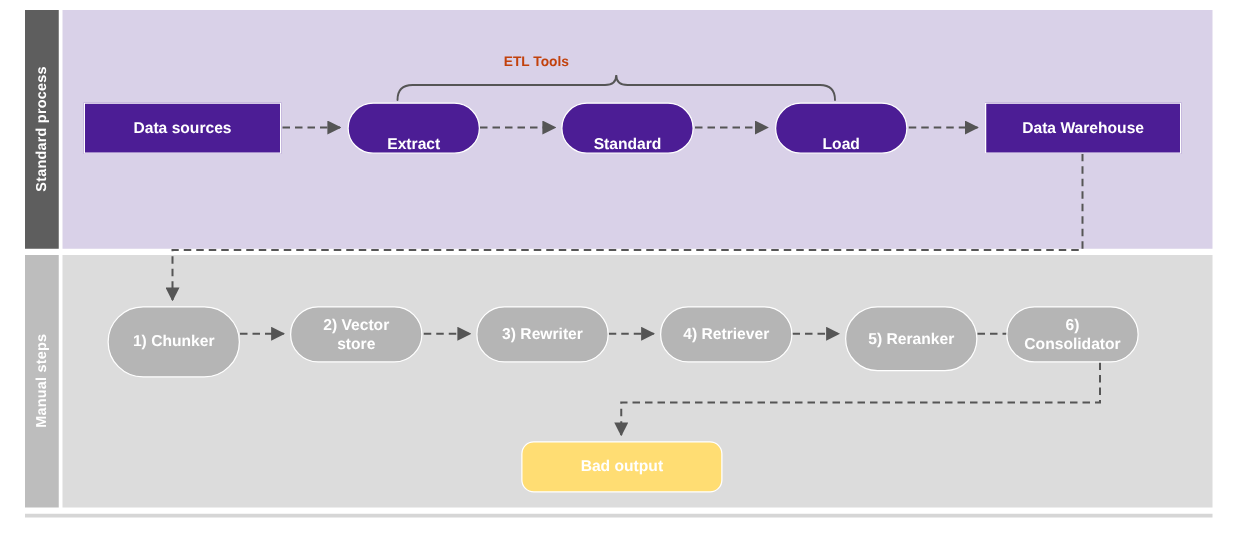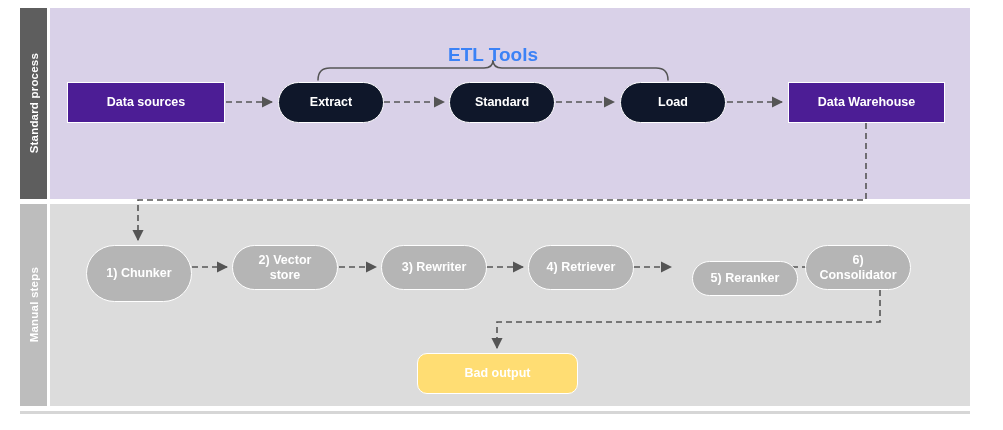--- a/index.html
+++ b/index.html
@@ -71,42 +71,41 @@
     color: #ffffff;
     font-weight: bold;
     font-size: 12.5px;
     line-height: 1.15;
     border: 1.5px solid #ffffff;
     z-index: 5;
   }
   .node.rect   { border-radius: 0; }
   .node.pill   { border-radius: 999px; }
   .node.gray   { background: #4c1d95; }
-  .node.purple { background: #0f172a; }
+  .node.purple { background: #4c1d95; align-items: flex-end; }
   .node.mgray  { background: #b5b5b5; }
   .node.yellow { background: #ffdd73; }
 
   
   #wires {
     position: absolute;
     left: 0; top: 0;
     width: 1003px; height: 430px;
     z-index: 3;
     pointer-events: none;
   }
 
   
   #etl-label {
     position: absolute;
     left: 403px; top: 44px;
     width: 180px;
-    text-align: center;
-    font-size: 19px;
+    font-size: 11px;
     font-weight: bold;
-    color: #3b82f6;
+    color: #c2410c;
     z-index: 6;
   }
 </style>
 </head>
 <body>
 
 <div id="canvas">
 
   <div id="panel-standard"></div>
   <div id="panel-manual"></div>
@@ -179,21 +178,21 @@
   </div>
 
   <div class="node pill mgray" style="left:381px; top:245px; width:106px; height:45px;">
     <span>3) Rewriter</span>
   </div>
 
   <div class="node pill mgray" style="left:528px; top:245px; width:106px; height:45px;">
     <span>4) Retriever</span>
   </div>
 
-  <div class="node pill mgray" style="left:692px; top:245px; width:106px; height:35px;margin-top:16px;">
+  <div class="node pill mgray" style="left:676px; top:245px; width:106px; height:52px;">
     <span>5) Reranker</span>
   </div>
 
   <div class="node pill mgray" style="left:805px; top:245px; width:106px; height:45px;">
     <span style="max-width:82px;">6) Consolidator</span>
   </div>
 
   <div class="node rect yellow" style="left:417px; top:353px; width:161px; height:41px;border-radius:10px;">
     <span>Bad output</span>
   </div>

